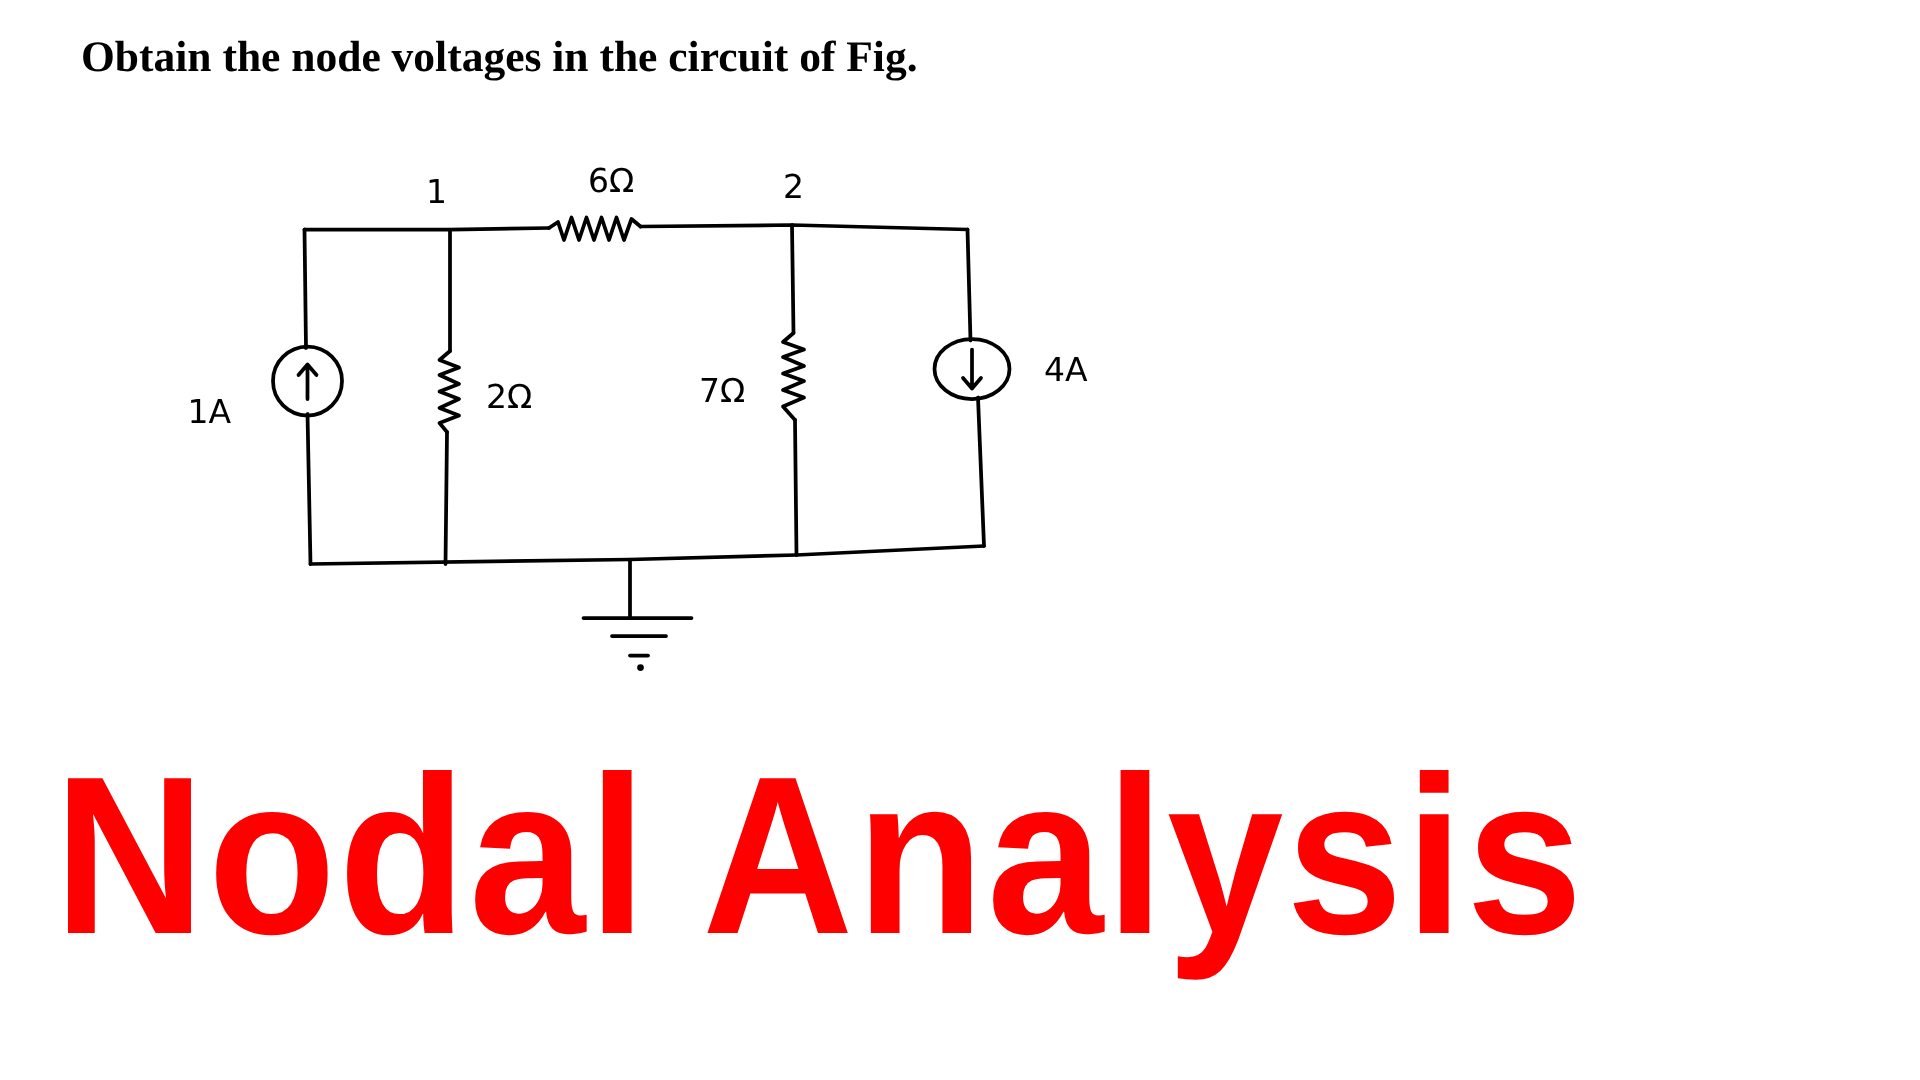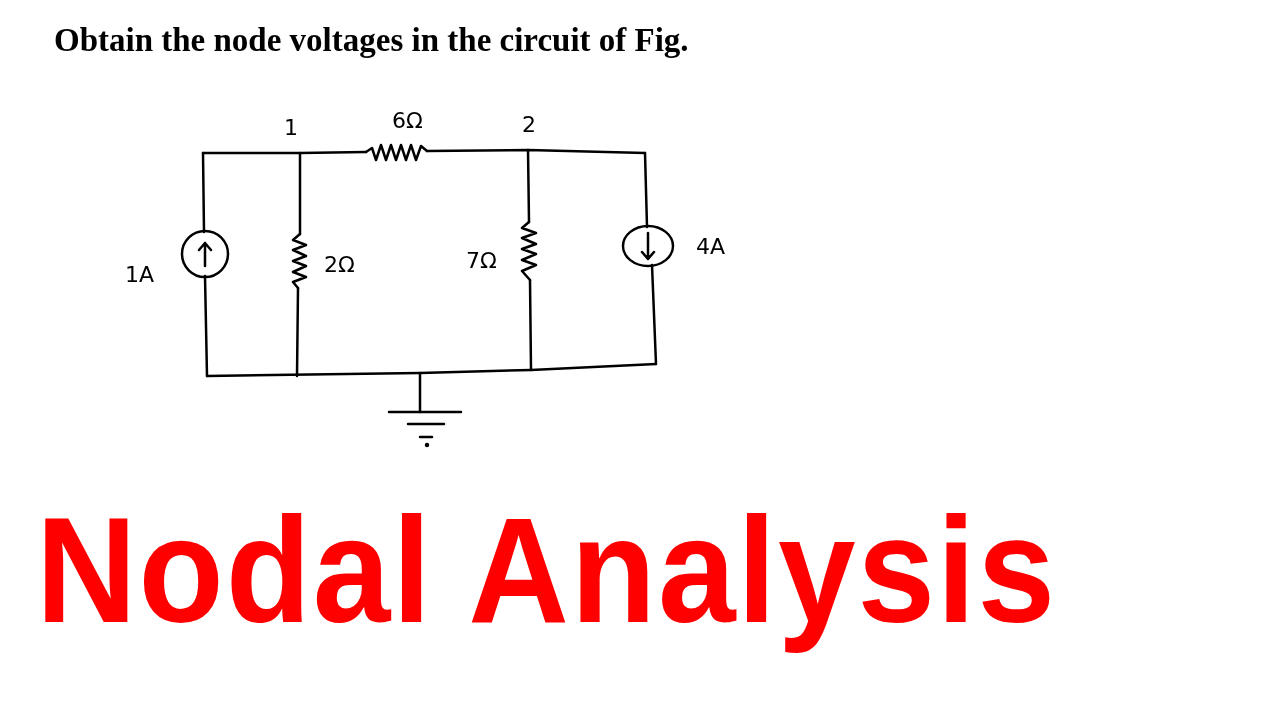--- a/index.html
+++ b/index.html
@@ -1,20 +1,20 @@
 <!DOCTYPE html>
 <html><head>
 <meta charset="utf-8">
 <style>
   html, body { margin: 0; padding: 0; background: #ffffff; }
   body { width: 1280px; height: 720px; position: relative; overflow: hidden; }
   .question {
     position: absolute; left: 54px; top: 22px;
     font-family: "Liberation Serif", serif; font-weight: bold;
-    font-size: 33px; color: #000; letter-spacing: 0px;
+    font-size: 29px; color: #000; letter-spacing: 0px;
   }
   svg.circuit { position: absolute; left: 0; top: 0; }
   .hand { font-family: "DejaVu Sans", sans-serif; font-size: 22px; fill: #000; }
   .big-title {
     position: absolute; left: 36px; top: 484px;
     font-family: "Liberation Sans", sans-serif; font-weight: bold;
     font-size: 150px; color: #ff0000; letter-spacing: 2px;
     transform: scaleX(0.93); transform-origin: left top; white-space: nowrap;
   }
 </style>

